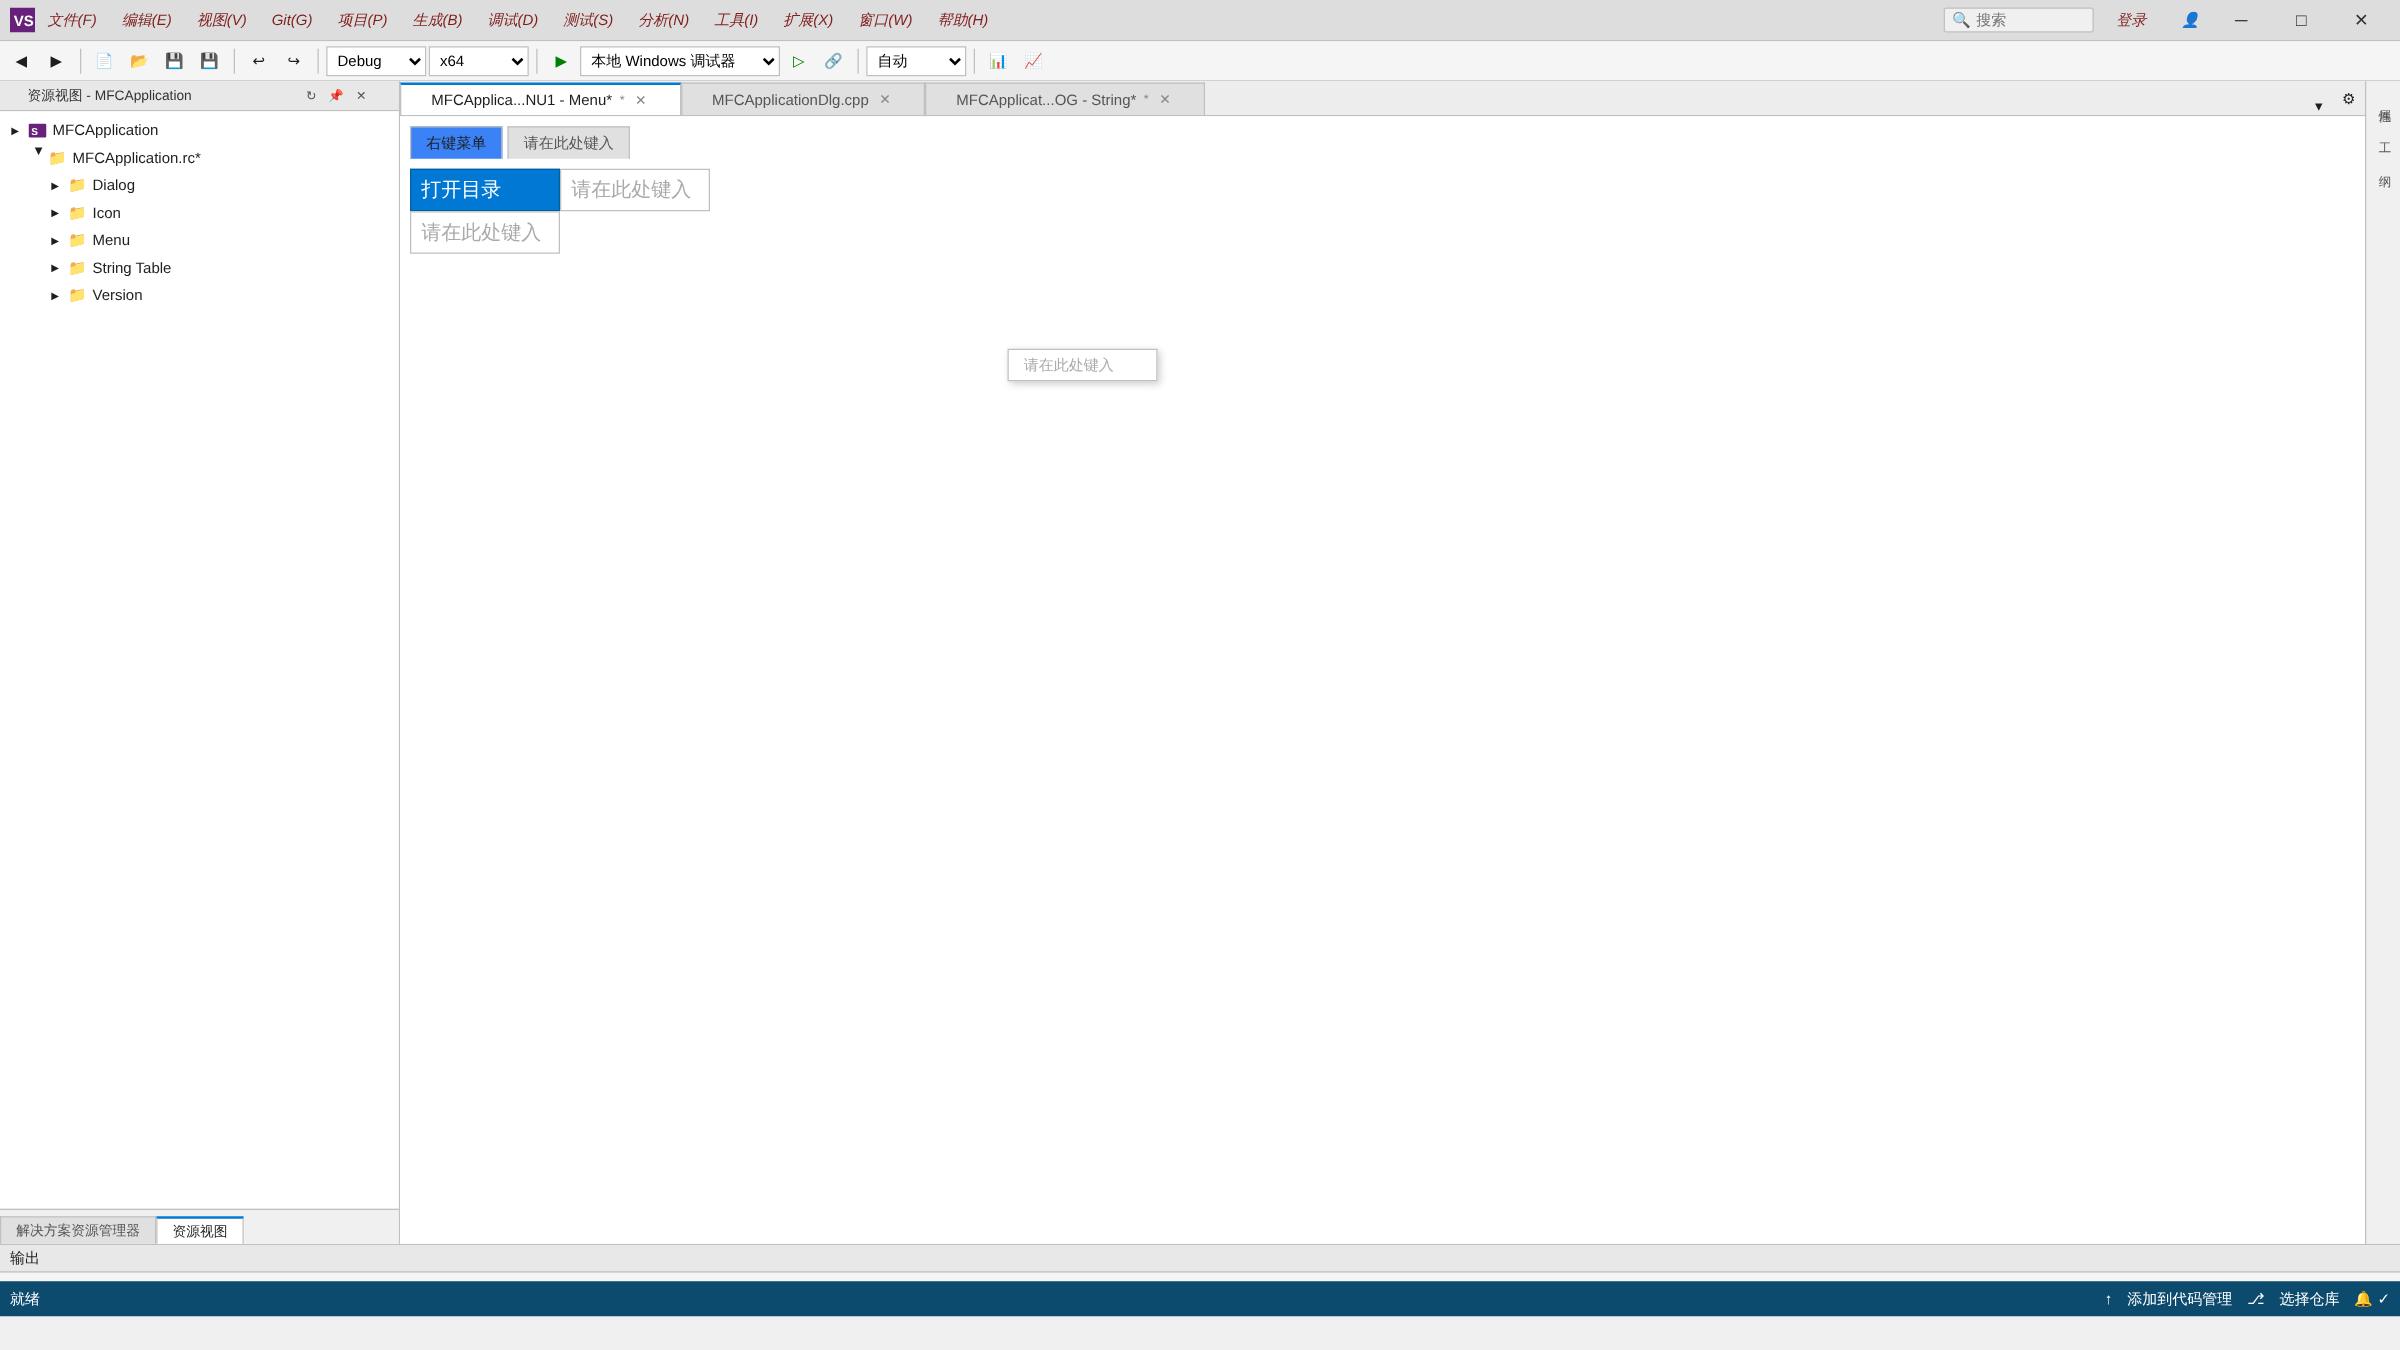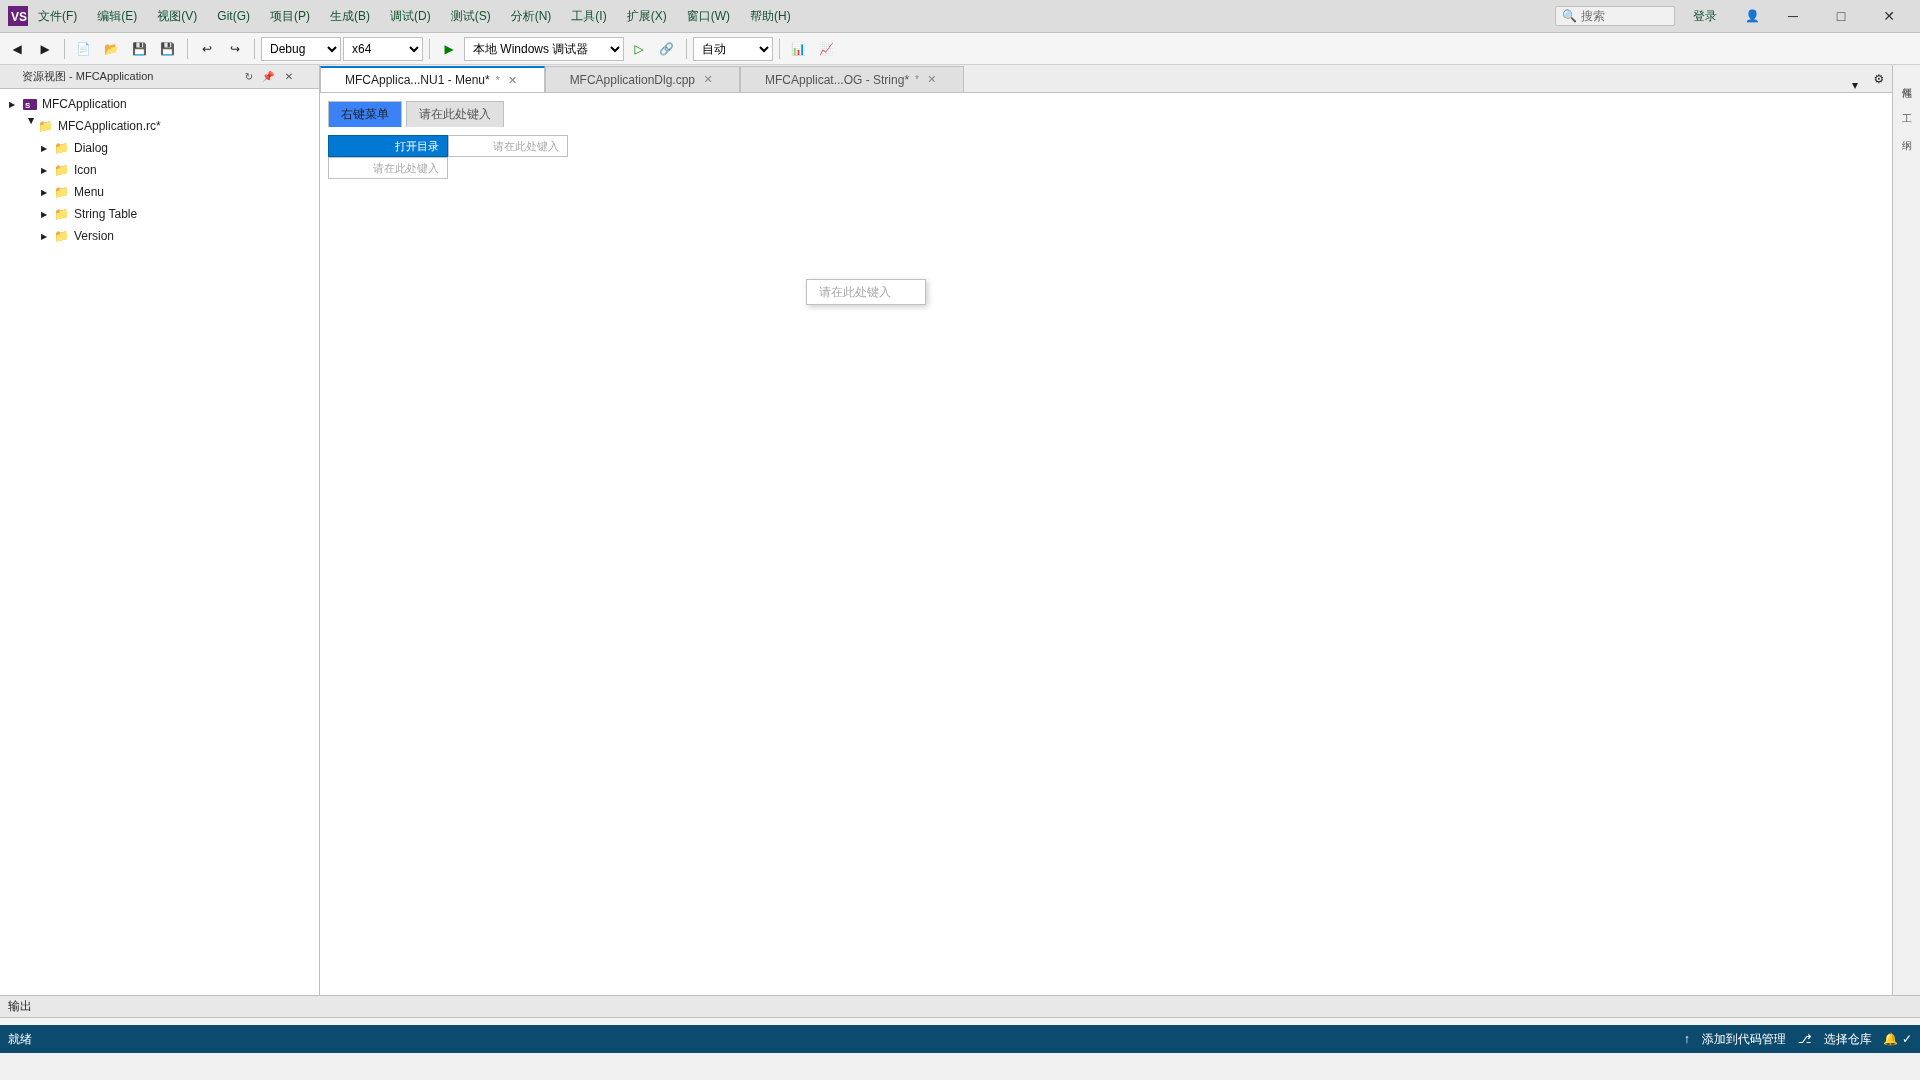--- a/index.html
+++ b/index.html
@@ -53,21 +53,22 @@
       align-items: center;
       border-bottom: 1px solid #d0d0d0;
     }
     .menu-item {
       padding: 4px 10px;
       cursor: pointer;
       font-size: 12px;
       height: 100%;
       display: flex;
       align-items: center;
-      color: #14532d;
+      color: #7f1d1d;
+      font-style: italic;
     }
 
     
     .toolbar {
       height: 32px;
       background: #f5f5f5;
       display: flex;
       align-items: center;
       padding: 0 4px;
       gap: 2px;
@@ -285,29 +286,28 @@
       color: #555;
       margin-right: 2px;
     }
     .menu-editor-tab.active {
       background: #3b82f6;
       color: #1e1e1e;
     }
     .menu-cell {
       border: 1px solid #c0c0c0;
       padding: 3px 8px;
-      font-size: 11px;
+      font-size: 16px;
       cursor: pointer;
       background: white;
       min-width: 120px;
-      height: 22px;
+      height: 34px;
       display: flex;
       align-items: center;
       color: #888;
-      justify-content: flex-end;
     }
     .menu-cell.selected {
       background: #0078d4;
       color: white;
       border-color: #0060a0;
     }
     .menu-cell.placeholder {
       color: #aaa;
       font-style: normal;
     }
@@ -557,20 +557,24 @@
         <span>String Table</span>
       </div>
 
       <div class="tree-item indent-3">
         <span class="tree-arrow">▶</span>
         <span class="tree-icon tree-folder-icon">📁</span>
         <span>Version</span>
       </div>
     </div>
 
+    <div class="panel-tabs">
+      <div class="panel-tab">解决方案资源管理器</div>
+      <div class="panel-tab active">资源视图</div>
+    </div>
   </div>
 
   <div class="right-panel">
 
     <div class="tab-bar">
       <div class="editor-tab active">
         <span>MFCApplica...NU1 - Menu*</span>
         <span class="tab-modified">*</span>
         <span class="tab-close">✕</span>
       </div>

